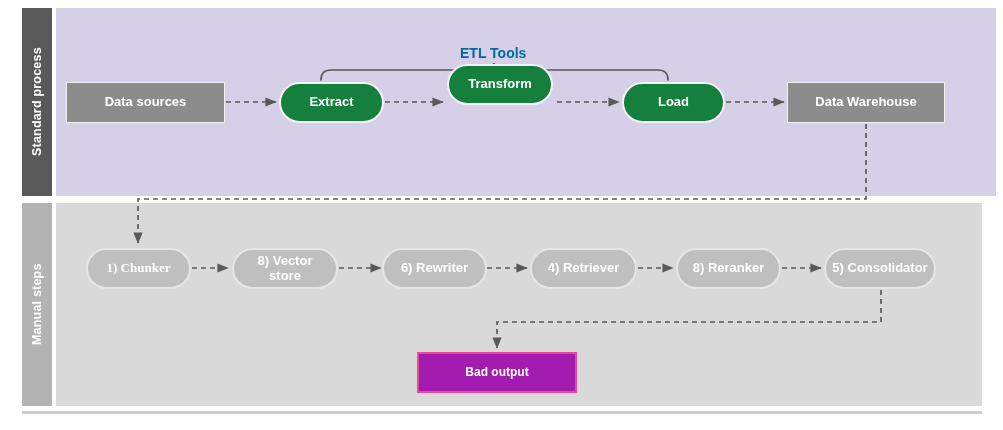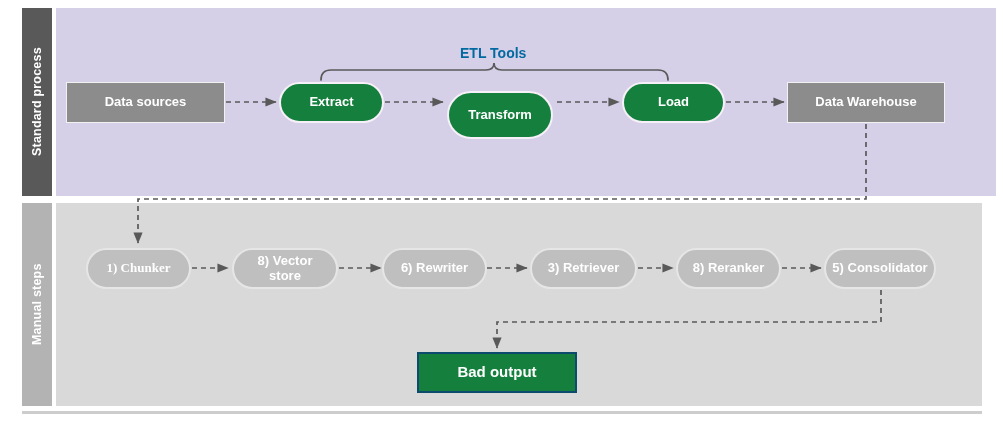--- a/index.html
+++ b/index.html
@@ -87,23 +87,23 @@
     background: #15803d;
     border: 2px solid #f6f0f8;
     border-radius: 999px;
   }
   .node-pill-gray {
     background: #bfbfbf;
     border: 2px solid #e6e6e6;
     border-radius: 999px;
   }
   .node-rect-yellow {
-    background: #15803d;
-    border: 2px solid #0c4a6e;
-    font-size: 15px;
+    background: #a21caf;
+    border: 2px solid #ec4899;
+    font-size: 12px;
   }
 
   
   #connectors {
     position: absolute;
     left: 0; top: 0;
     width: 1003px; height: 430px;
     pointer-events: none;
   }
 
@@ -155,33 +155,33 @@
 
     <path d="M321,80 Q321,70 331,70 L486,70 Q494,70 494,63 Q494,70 502,70 L658,70 Q668,70 668,80" stroke="#595959" stroke-width="1.7" fill="none" stroke-linecap="round"></path>
   </svg>
 
   <div class="bracket-label" style="left:460px; top:45px;">ETL Tools</div>
 
   <div class="node node-rect" style="left:66px; top:82px; width:159px; height:41px;">Data sources</div>
 
   <div class="node node-pill-magenta" style="left:279px; top:82px; width:105px; height:41px;">Extract</div>
 
-  <div class="node node-pill-magenta" style="left:447px; top:91px; width:106px; height:48px;text-align:right;">Transform</div>
+  <div class="node node-pill-magenta" style="left:447px; top:64px; width:106px; height:41px;text-align:right;">Transform</div>
 
   <div class="node node-pill-magenta" style="left:622px; top:82px; width:103px; height:41px;">Load</div>
 
   <div class="node node-rect" style="left:787px; top:82px; width:158px; height:41px;">Data Warehouse</div>
 
   <div class="node node-pill-gray" style="left:86px; top:248px; width:105px; height:41px;font-family:Liberation Serif, serif;">1) Chunker</div>
 
   <div class="node node-pill-gray" style="left:232px; top:248px; width:106px; height:41px;">8) Vector store</div>
 
   <div class="node node-pill-gray" style="left:382px; top:248px; width:105px; height:41px;">6) Rewriter</div>
 
-  <div class="node node-pill-gray" style="left:530px; top:248px; width:107px; height:41px;">3) Retriever</div>
+  <div class="node node-pill-gray" style="left:530px; top:248px; width:107px; height:41px;">4) Retriever</div>
 
   <div class="node node-pill-gray" style="left:676px; top:248px; width:105px; height:41px;">8) Reranker</div>
 
   <div class="node node-pill-gray" style="left:824px; top:248px; width:112px; height:41px;">5) Consolidator</div>
 
   <div class="node node-rect-yellow" style="left:417px; top:352px; width:160px; height:41px;">Bad output</div>
 
   <div class="bottom-divider"></div>
 
 </div>

